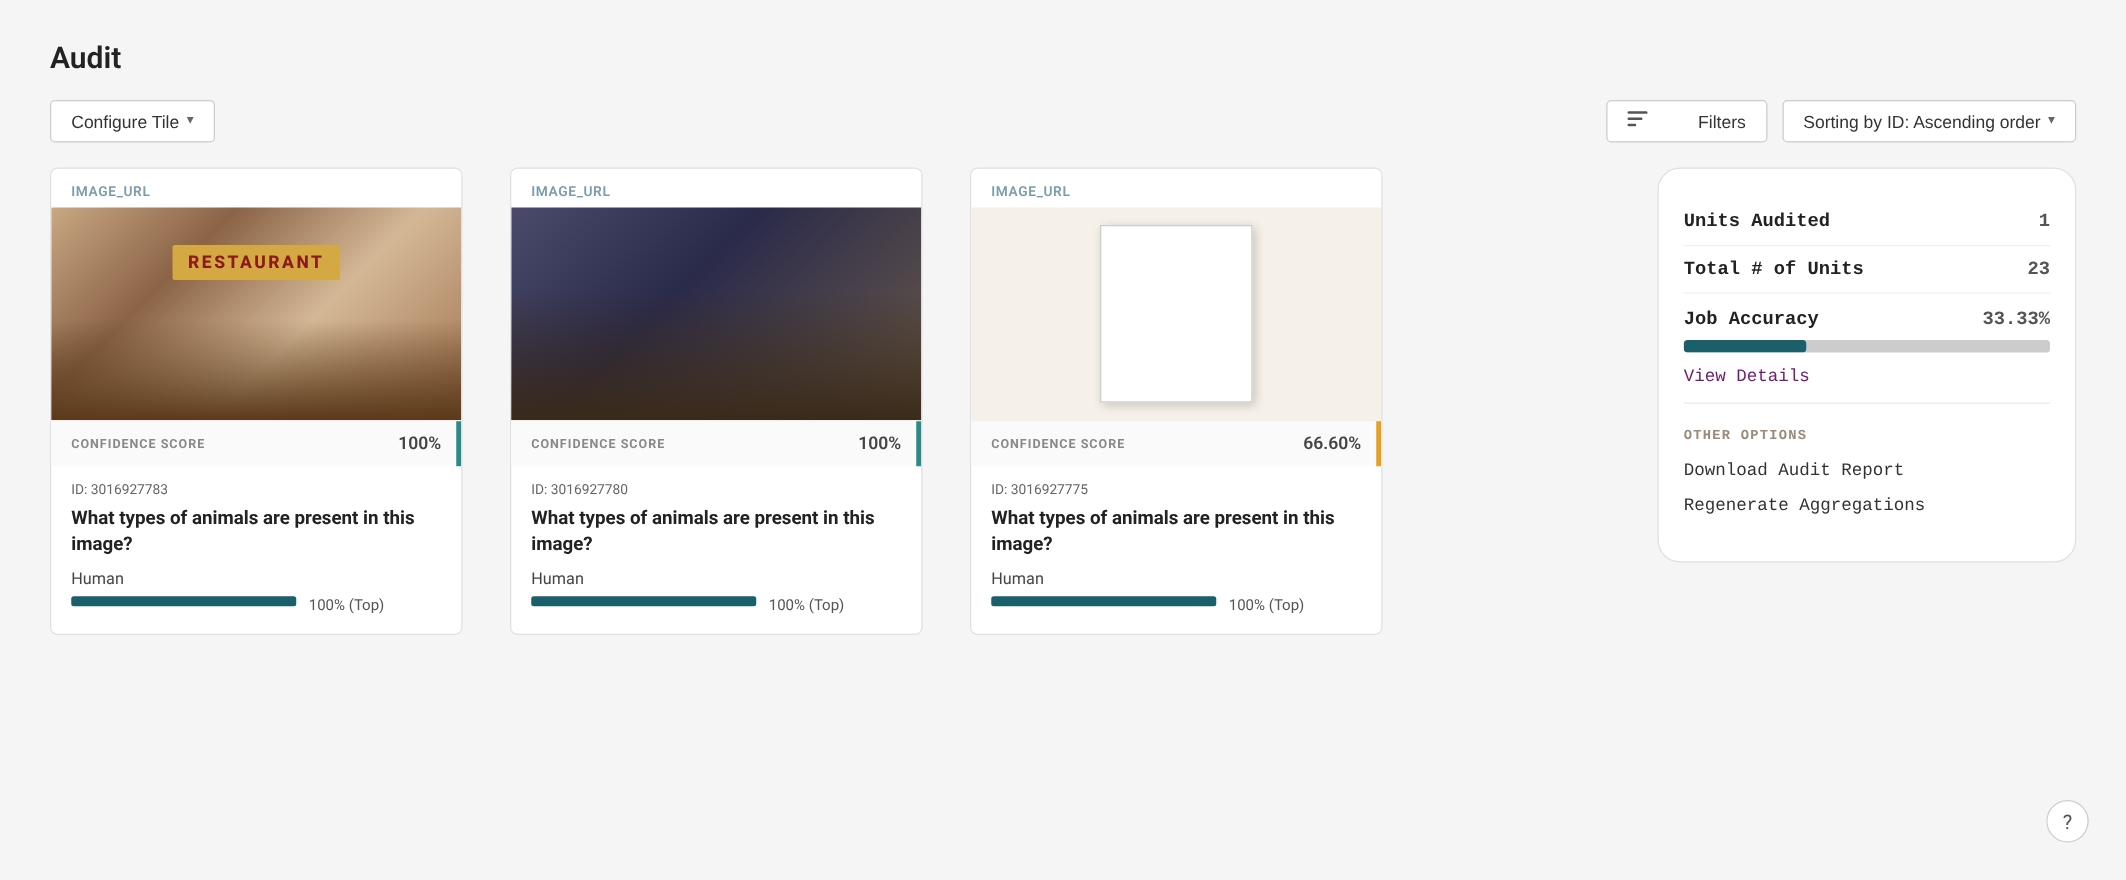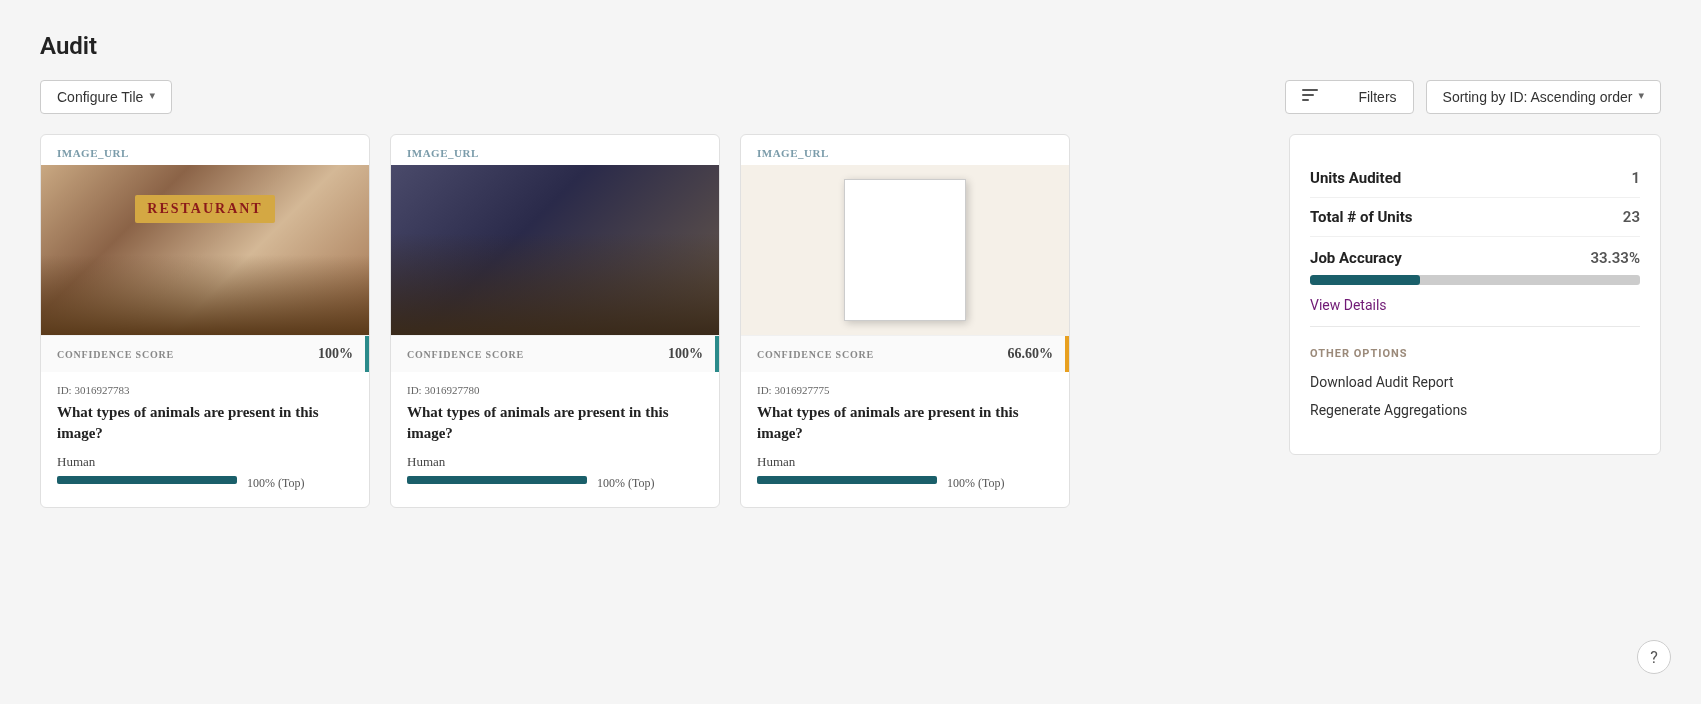--- a/index.html
+++ b/index.html
@@ -41,23 +41,22 @@
       margin-left: auto;
       gap: 40px;
     }
     .main-content {
       display: flex;
       gap: 24px;
       align-items: flex-start;
     }
     .cards-area {
       display: flex;
-      gap: 20px;
+      gap: 38px;
       flex: 1;
-      font-family: Liberation Serif, serif;
     }
     .card {
       background: #fff;
       border-radius: 6px;
       border: 1px solid #e0e0e0;
       width: 330px;
       min-width: 280px;
       overflow: hidden;
       flex-shrink: 0;
     }
@@ -198,26 +197,27 @@
       max-width: 180px;
     }
     .answer-pct {
       font-size: 12px;
       color: #555;
       white-space: nowrap;
     }
 
     
     .sidebar {
-      width: 372px;
+      width: 335px;
       min-width: 300px;
       background: #fff;
       border: 1px solid #e0e0e0;
-      border-radius: 6px;
+      border-radius: 18px;
       padding: 24px 20px;
+      font-family: Liberation Mono, monospace;
     }
     .sidebar-stat-row {
       display: flex;
       justify-content: space-between;
       align-items: center;
       padding: 10px 0;
       border-bottom: 1px solid #f0f0f0;
     }
     .sidebar-stat-label {
       font-size: 15px;

